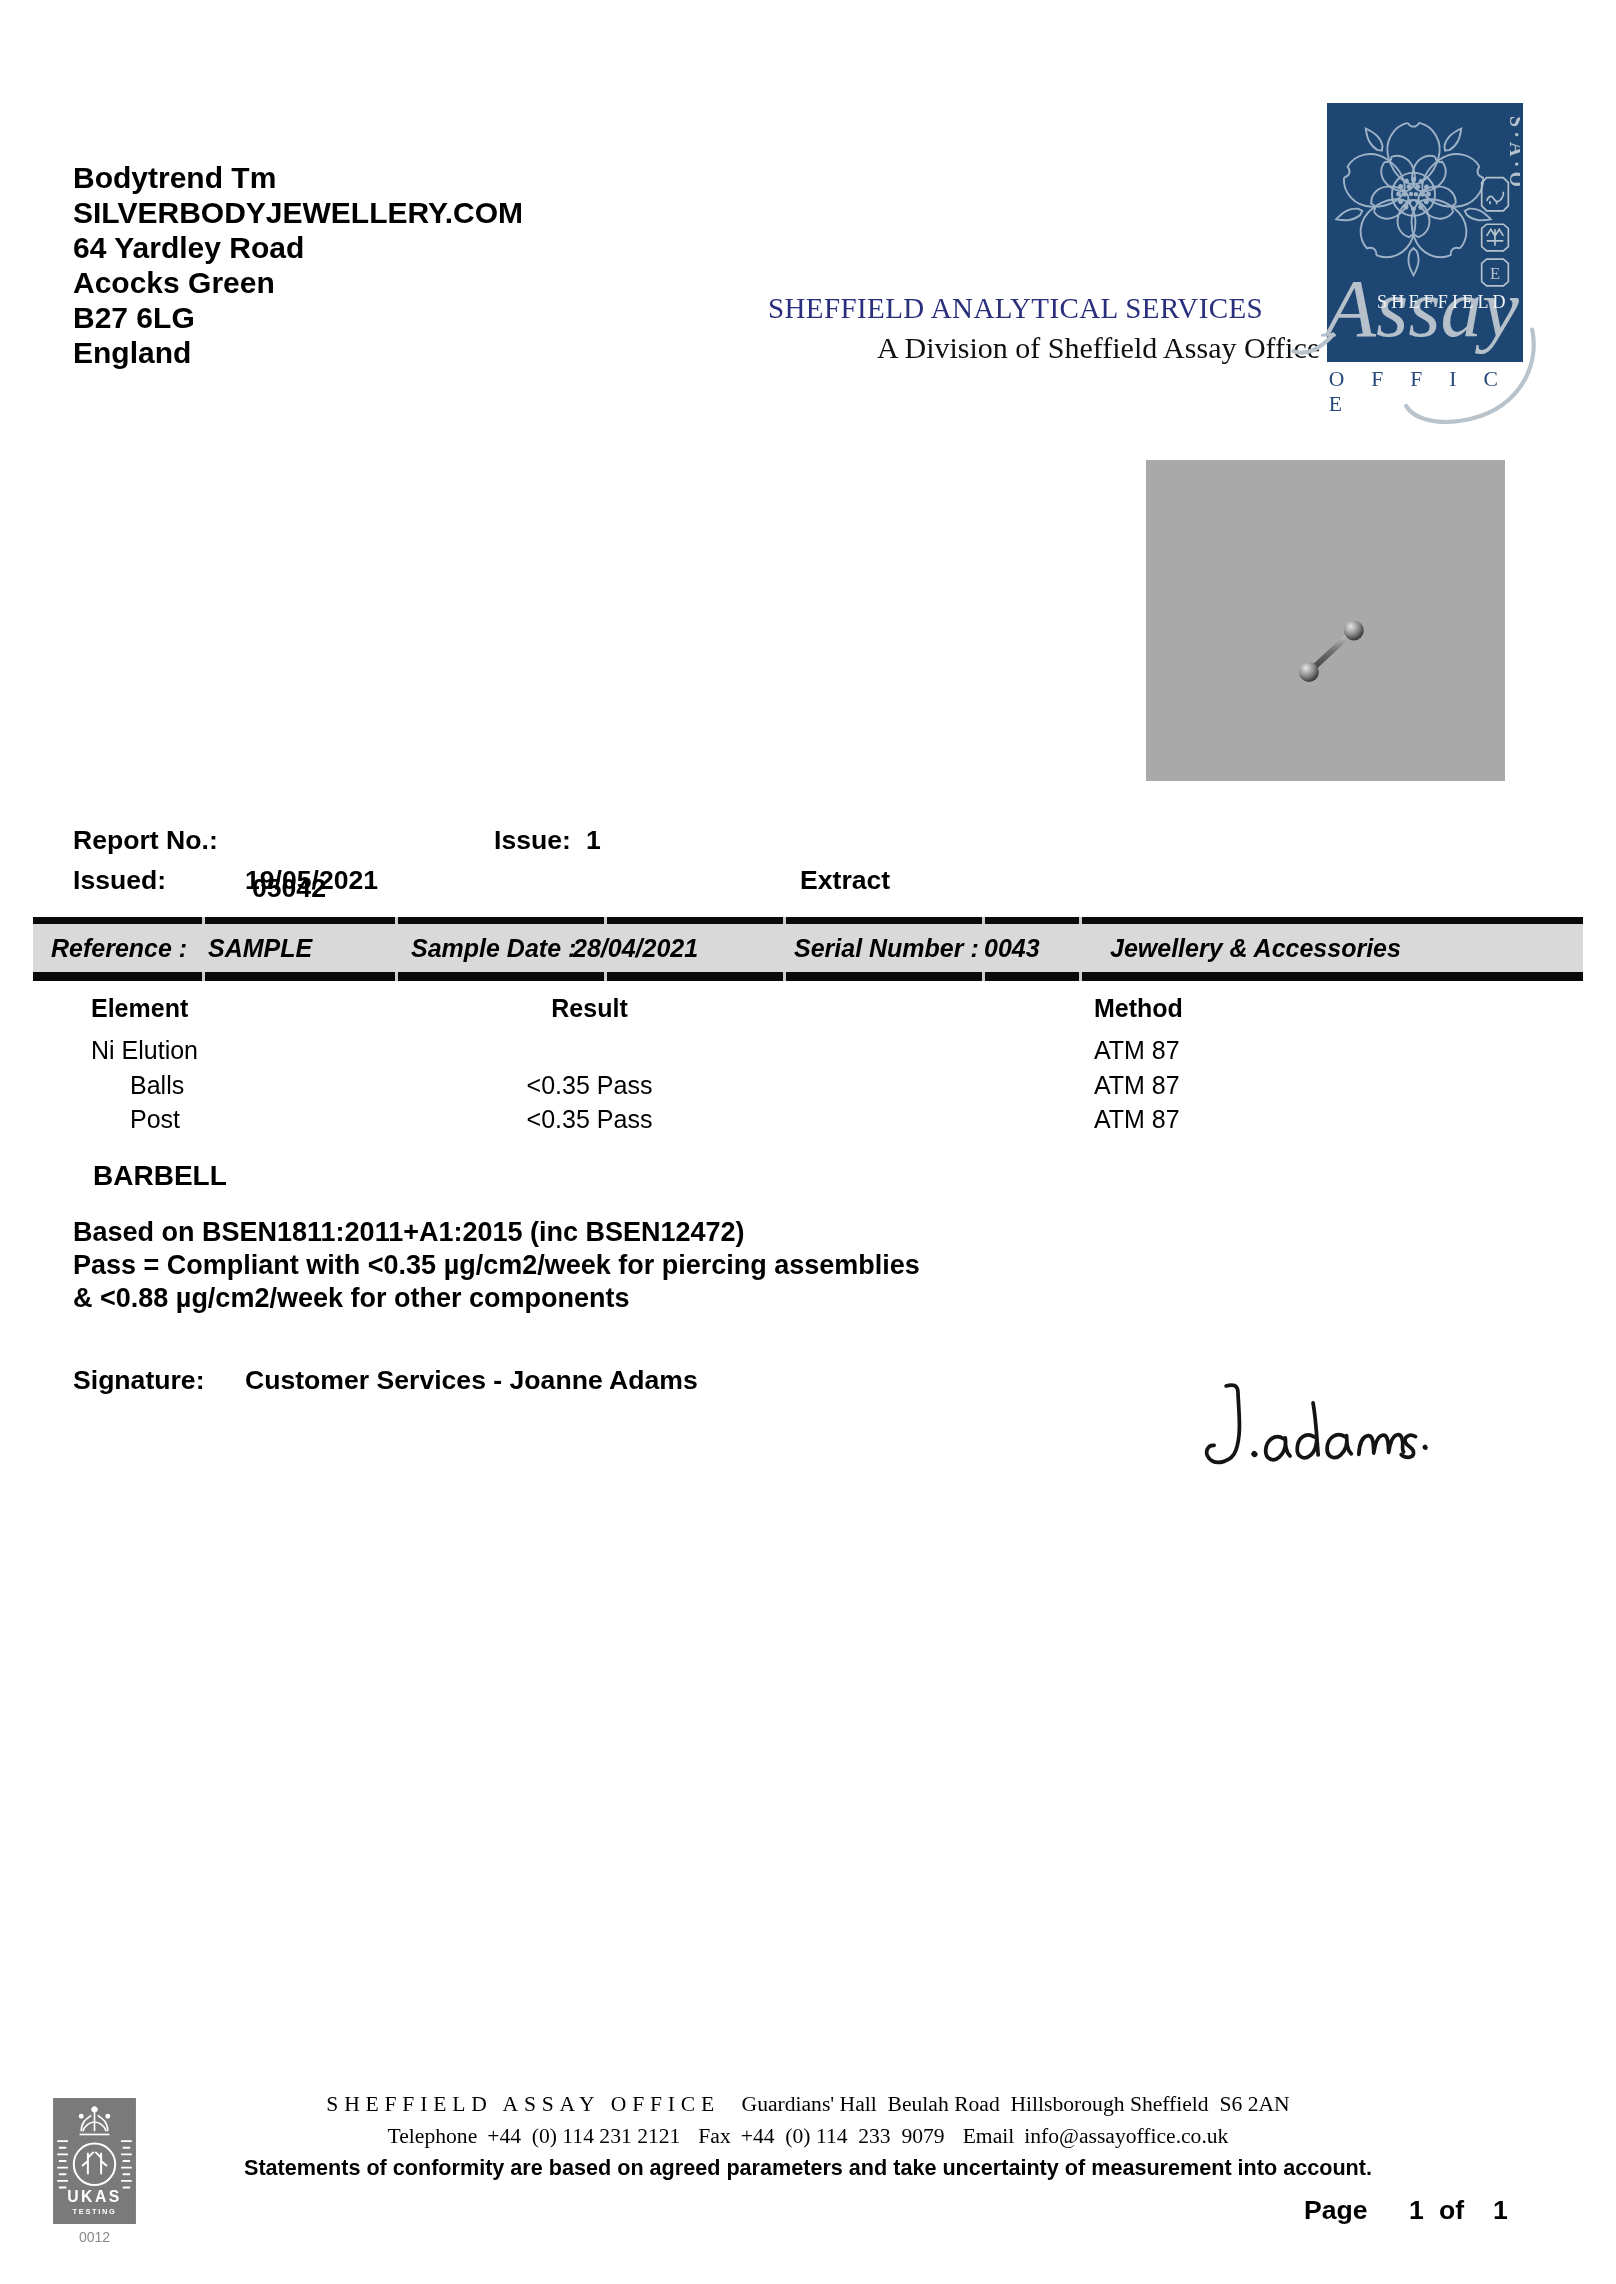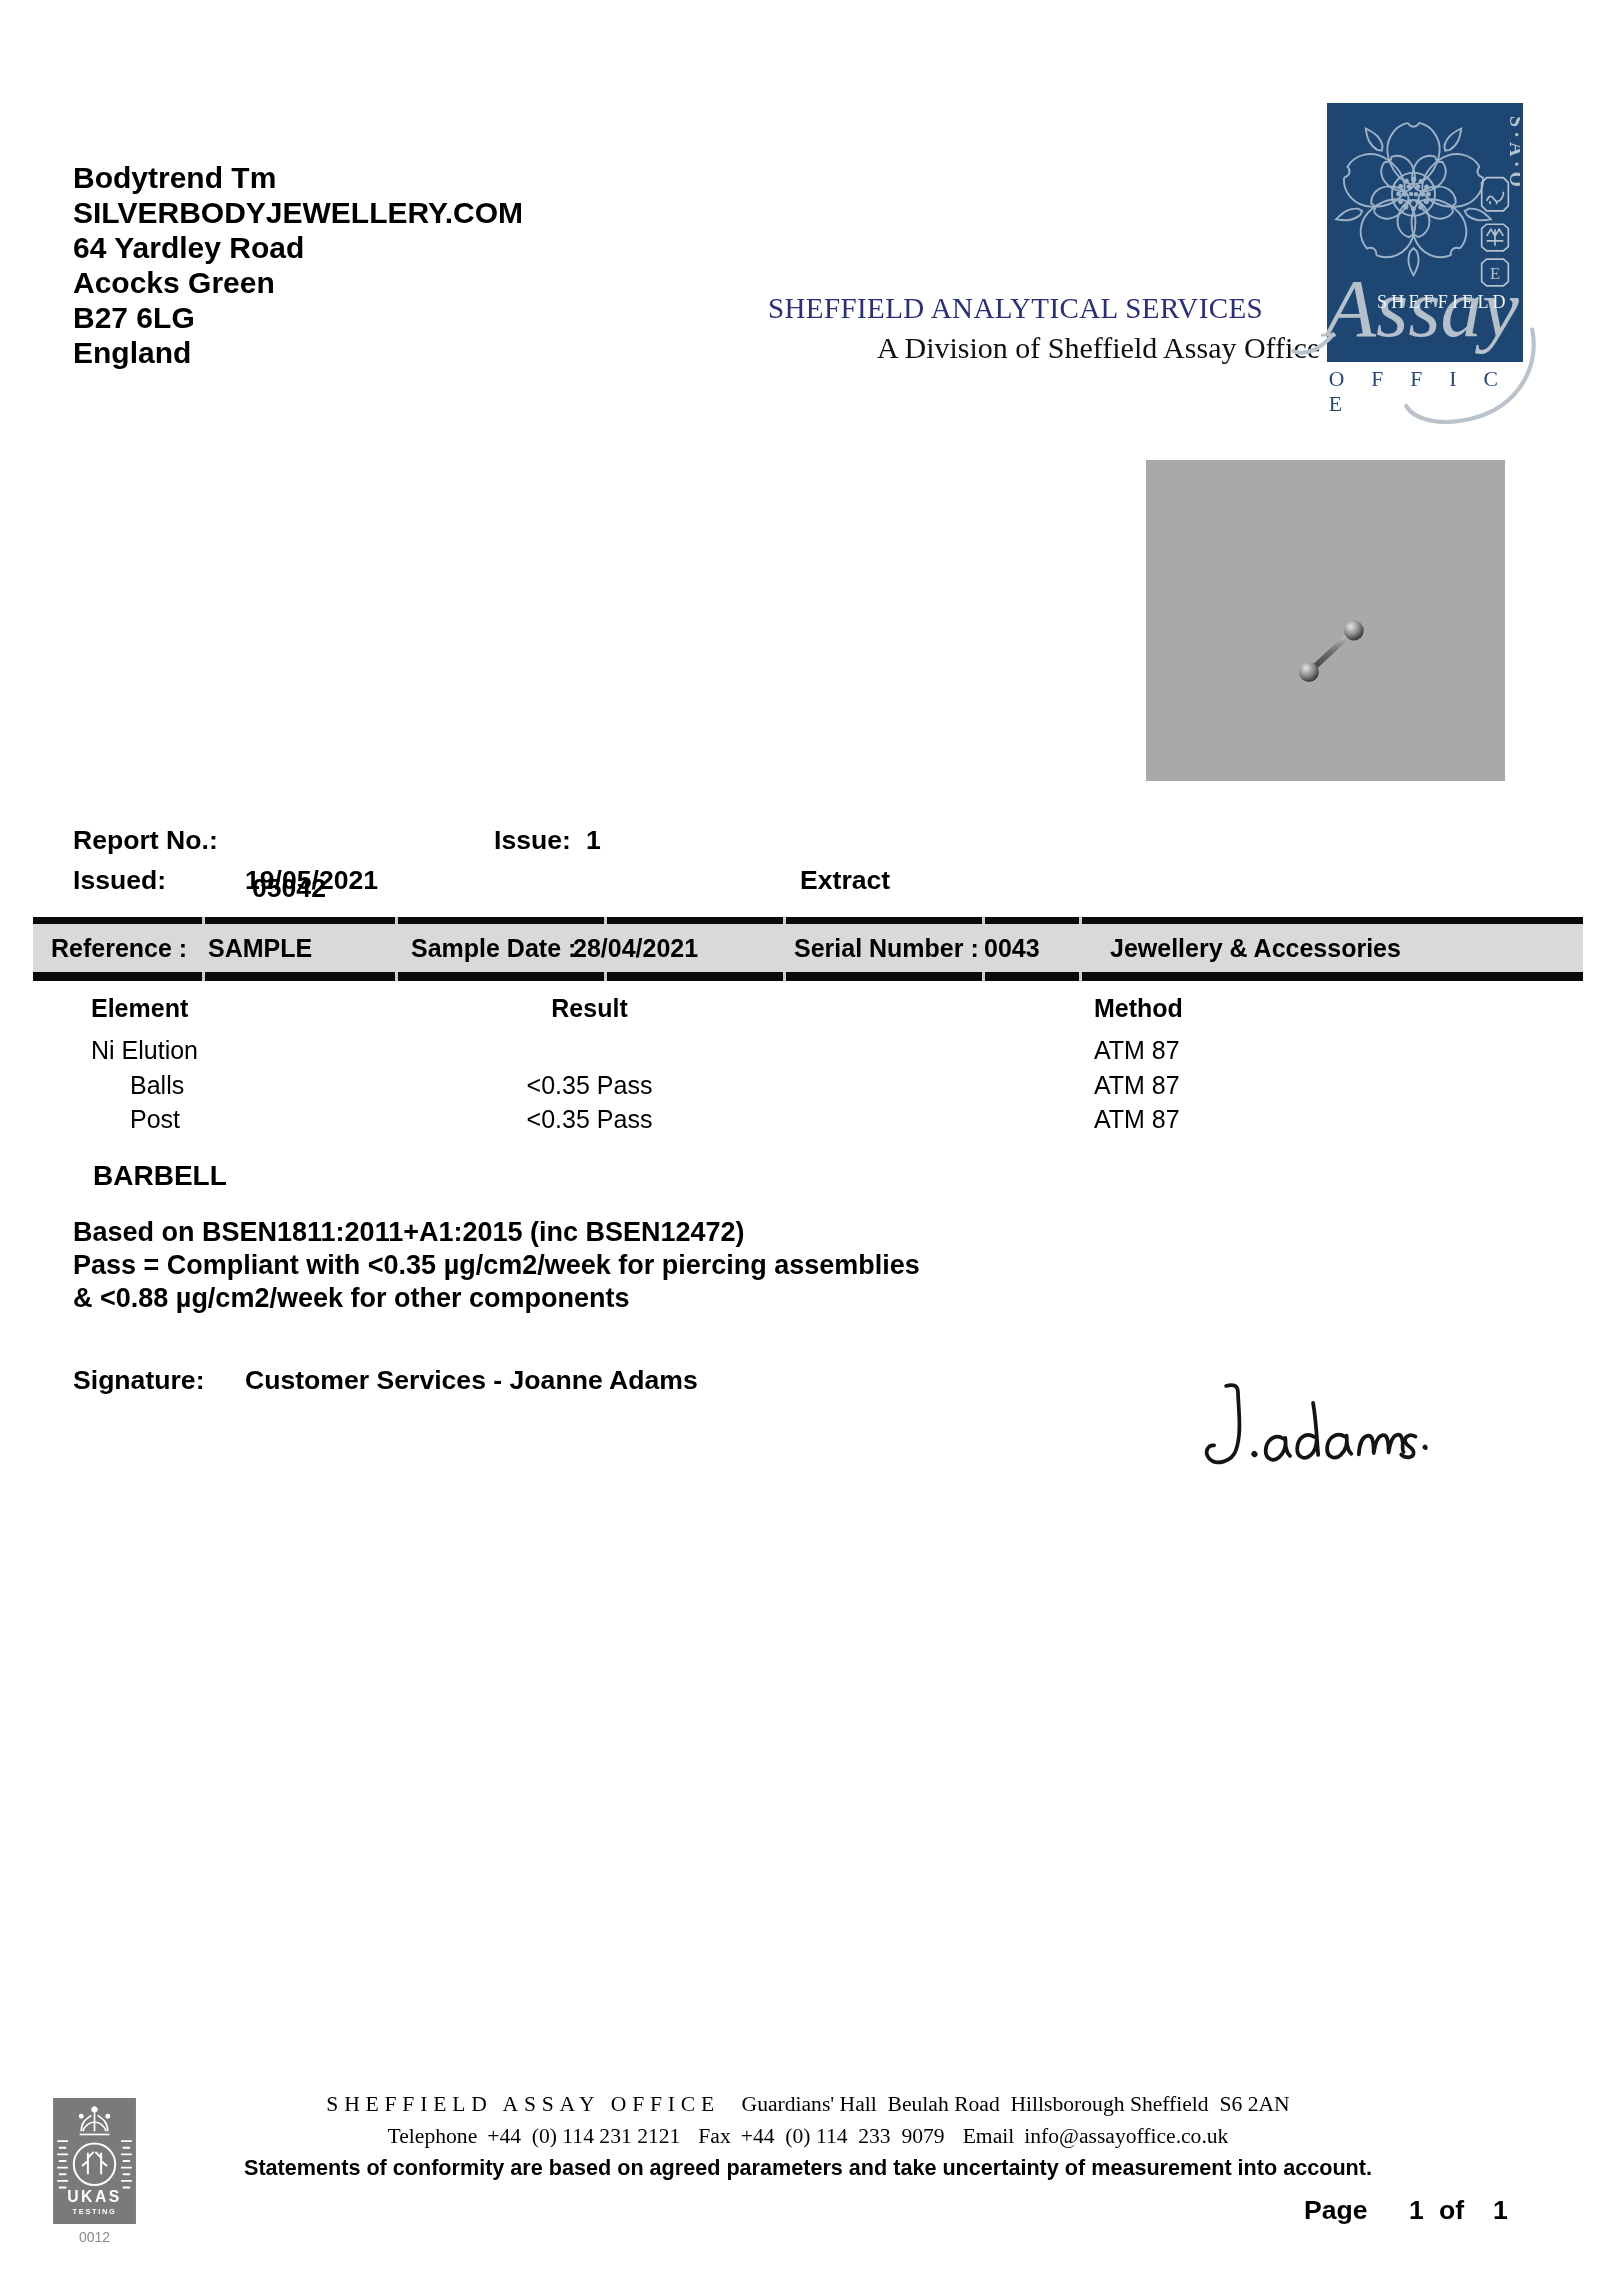--- a/index.html
+++ b/index.html
@@ -28,21 +28,21 @@
       color:#26497b;font-family:"Liberation Serif",serif;z-index:4;}
 
   
   .photo{left:1146px;top:460px;width:359px;height:321px;background:#a9a9a9;}
 
   
   .meta{font-size:26.6px;font-weight:bold;}
 
   
   .blackbar{left:33px;width:1550px;background:#0a0a0a;}
-  .greybar{left:33px;top:924px;width:1550px;height:51px;background:#d9d9d9;}
+  .greybar{left:33px;top:924px;width:1550px;height:51px;background:#d9d9d9;font-style:italic;}
   .greybar span{position:absolute;top:10px;font-size:25px;font-weight:bold;}
   .bar-gap{position:absolute;top:0;width:3.3px;height:100%;background:#cfcfcf;}
 
   
   .cell{font-size:25px;}
   .result-col{left:498px;width:183px;text-align:center;}
 
   .barbell-name{left:93px;top:1160px;font-size:28px;font-weight:bold;}
   .notes{left:73px;top:1216px;font-size:27px;font-weight:bold;line-height:33px;}
 

